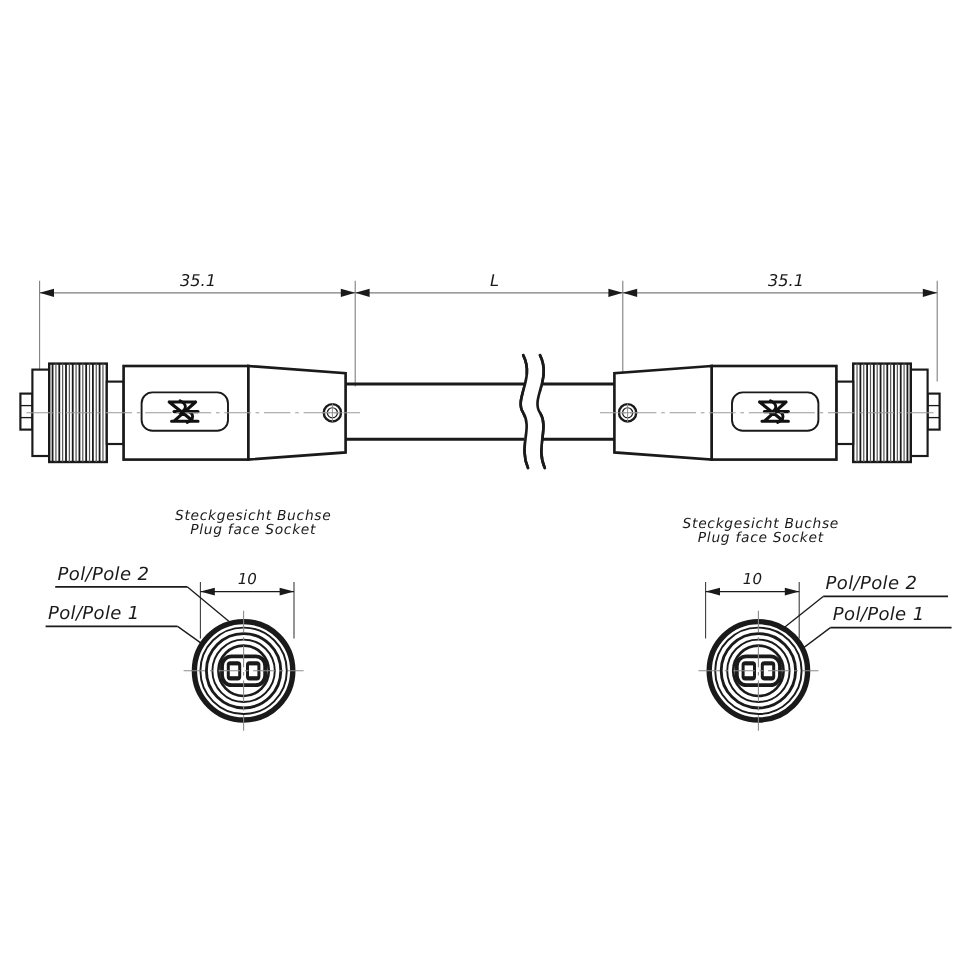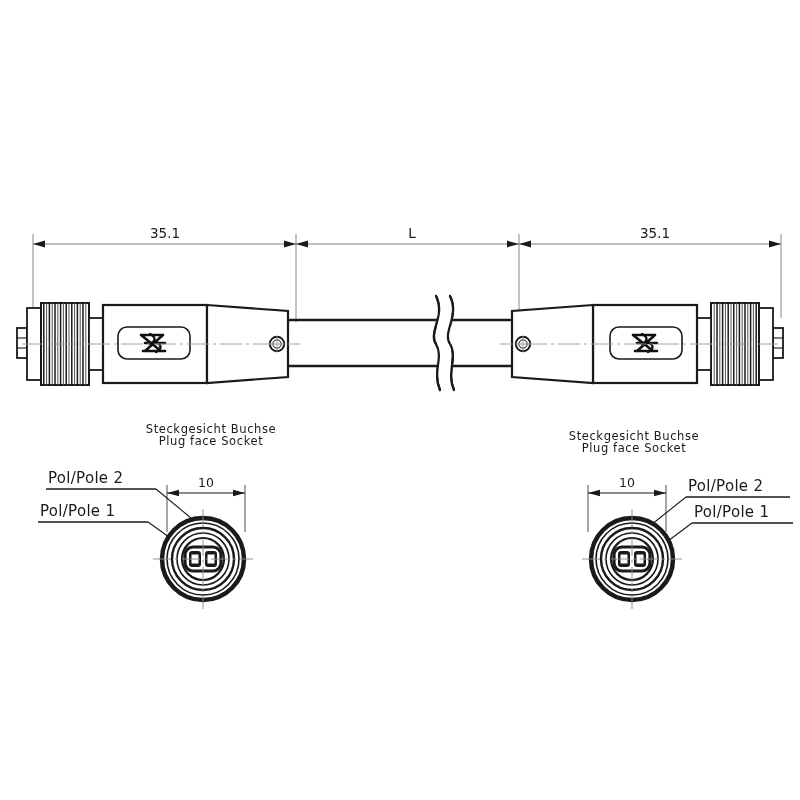--- a/index.html
+++ b/index.html
@@ -2,21 +2,21 @@
 <html><head>
 <meta charset="utf-8">
 <style>
   html,body{margin:0;padding:0;}
   body{
     width:800px;height:800px;
     background:#ffffff;
     font-family:"DejaVu Sans", sans-serif;
     overflow:hidden;
   }
-  #stage{position:relative;width:800px;height:800px;}
+  #stage{position:relative;width:800px;height:800px;font-style:italic;}
   svg{display:block;}
   .lbl{font-family:"DejaVu Sans", sans-serif;fill:#1a1a1a;}
 </style>
 </head>
 <body>
 
 <div id="stage">
 <svg width="800" height="800" viewBox="0 0 800 800" xmlns="http://www.w3.org/2000/svg">
 
   <rect x="0" y="0" width="800" height="800" fill="#ffffff"></rect>

